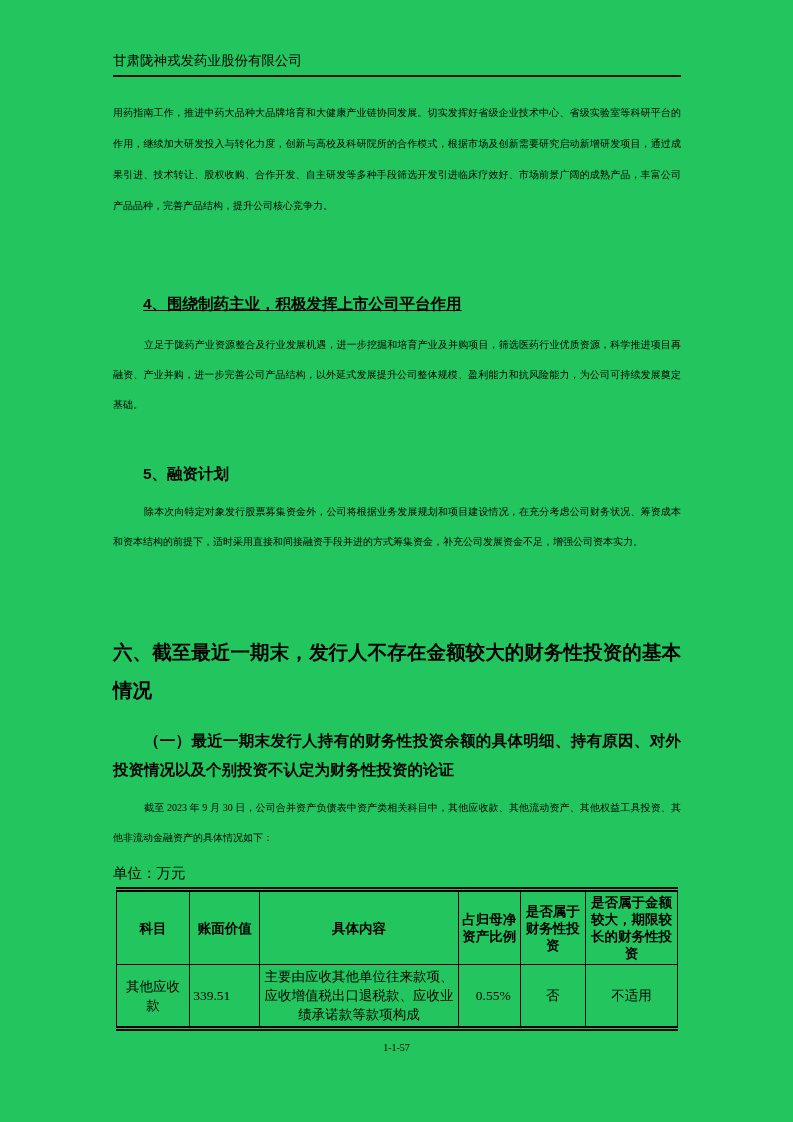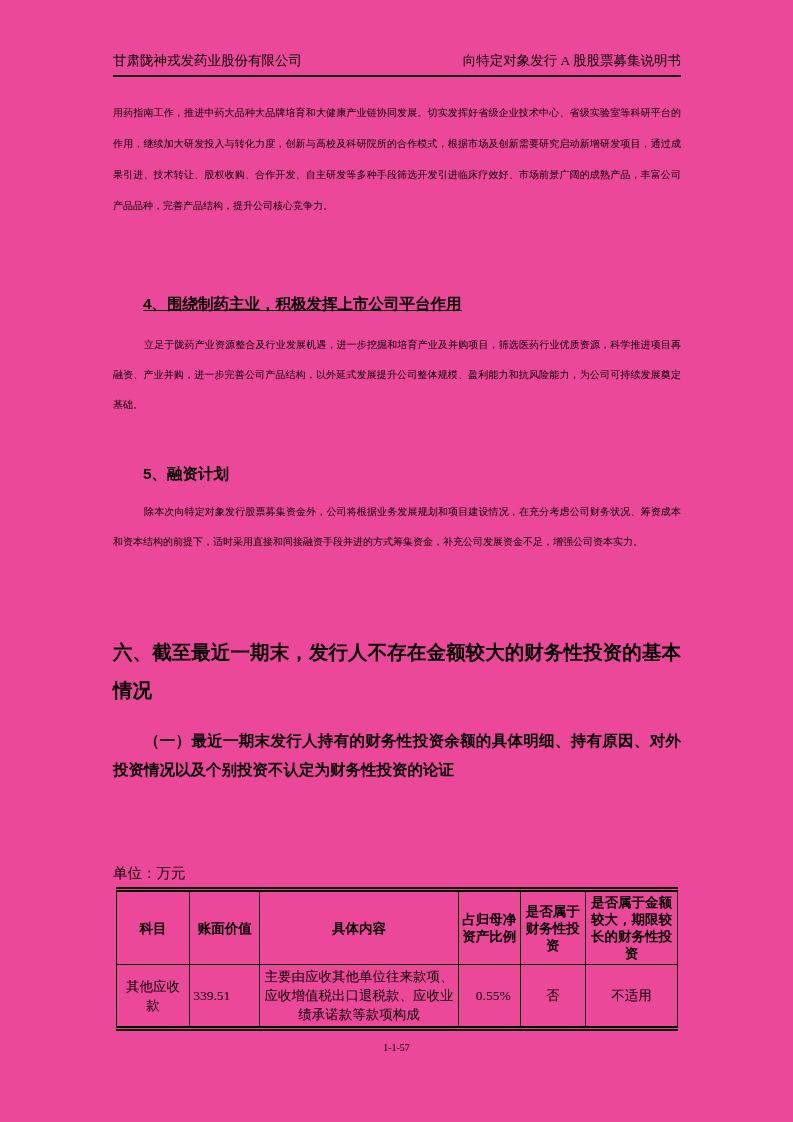--- a/index.html
+++ b/index.html
@@ -4,21 +4,21 @@
 <style>
   html, body {
     margin: 0;
     padding: 0;
     background: #ffffff;
   }
   .page {
     position: relative;
     width: 793px;
     height: 1122px;
-    background: #ec4899;
+    background: #22c55e;
     color: #000000;
     font-family: "Liberation Serif", "DejaVu Serif", serif;
     overflow: hidden;
   }
   
   .page-header {
     position: absolute;
     top: 52px;
     left: 113px;
     width: 568px;
@@ -145,37 +145,37 @@
     line-height: 22px;
   }
 </style>
 </head>
 <body>
 
 <div class="page">
 
   <div class="page-header">
     <span>甘肃陇神戎发药业股份有限公司</span>
-    <span>向特定对象发行 A 股股票募集说明书</span>
   </div>
 
   <p class="body-p p-cont">用药指南工作，推进中药大品种大品牌培育和大健康产业链协同发展。切实发挥好省级企业技术中心、省级实验室等科研平台的作用，继续加大研发投入与转化力度，创新与高校及科研院所的合作模式，根据市场及创新需要研究启动新增研发项目，通过成果引进、技术转让、股权收购、合作开发、自主研发等多种手段筛选开发引进临床疗效好、市场前景广阔的成熟产品，丰富公司产品品种，完善产品结构，提升公司核心竞争力。</p>
 
   <h4 class="num-heading h4-pos">4、围绕制药主业，积极发挥上市公司平台作用</h4>
 
   <p class="body-p p-after4">立足于陇药产业资源整合及行业发展机遇，进一步挖掘和培育产业及并购项目，筛选医药行业优质资源，科学推进项目再融资、产业并购，进一步完善公司产品结构，以外延式发展提升公司整体规模、盈利能力和抗风险能力，为公司可持续发展奠定基础。</p>
 
   <h4 class="num-heading h5-pos">5、融资计划</h4>
 
   <p class="body-p p-after5">除本次向特定对象发行股票募集资金外，公司将根据业务发展规划和项目建设情况，在充分考虑公司财务状况、筹资成本和资本结构的前提下，适时采用直接和间接融资手段并进的方式筹集资金，补充公司发展资金不足，增强公司资本实力。</p>
 
   <h2 class="main-heading">六、截至最近一期末，发行人不存在金额较大的财务性投资的基本情况</h2>
 
   <h3 class="sub2-heading">（一）最近一期末发行人持有的财务性投资余额的具体明细、持有原因、对外投资情况以及个别投资不认定为财务性投资的论证</h3>
 
+  <p class="body-p p-after6">截至 2023 年 9 月 30 日，公司合并资产负债表中资产类相关科目中，其他应收款、其他流动资产、其他权益工具投资、其他非流动金融资产的具体情况如下：</p>
 
   <div class="unit-label">单位：万元</div>
 
   <table class="fin-table">
     <colgroup>
       <col style="width:73px">
       <col style="width:70px">
       <col style="width:198px">
       <col style="width:62px">
       <col style="width:65px">

